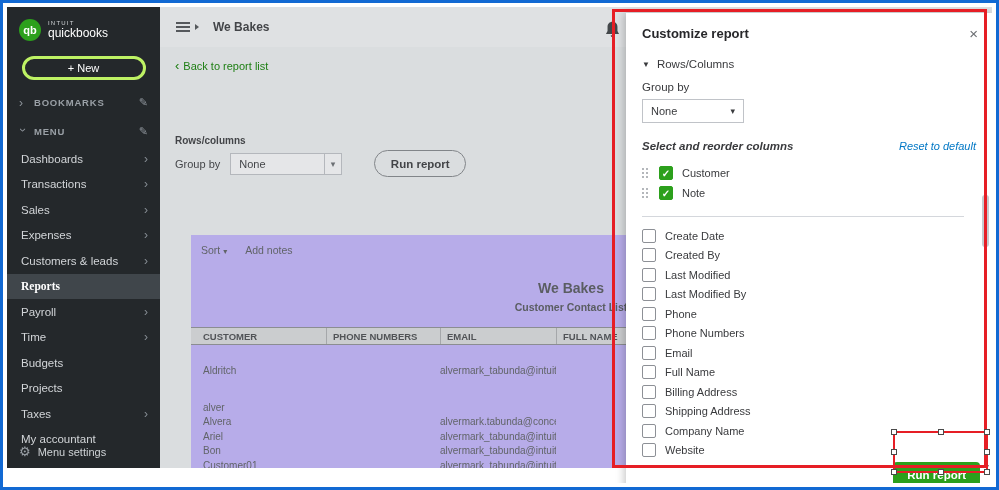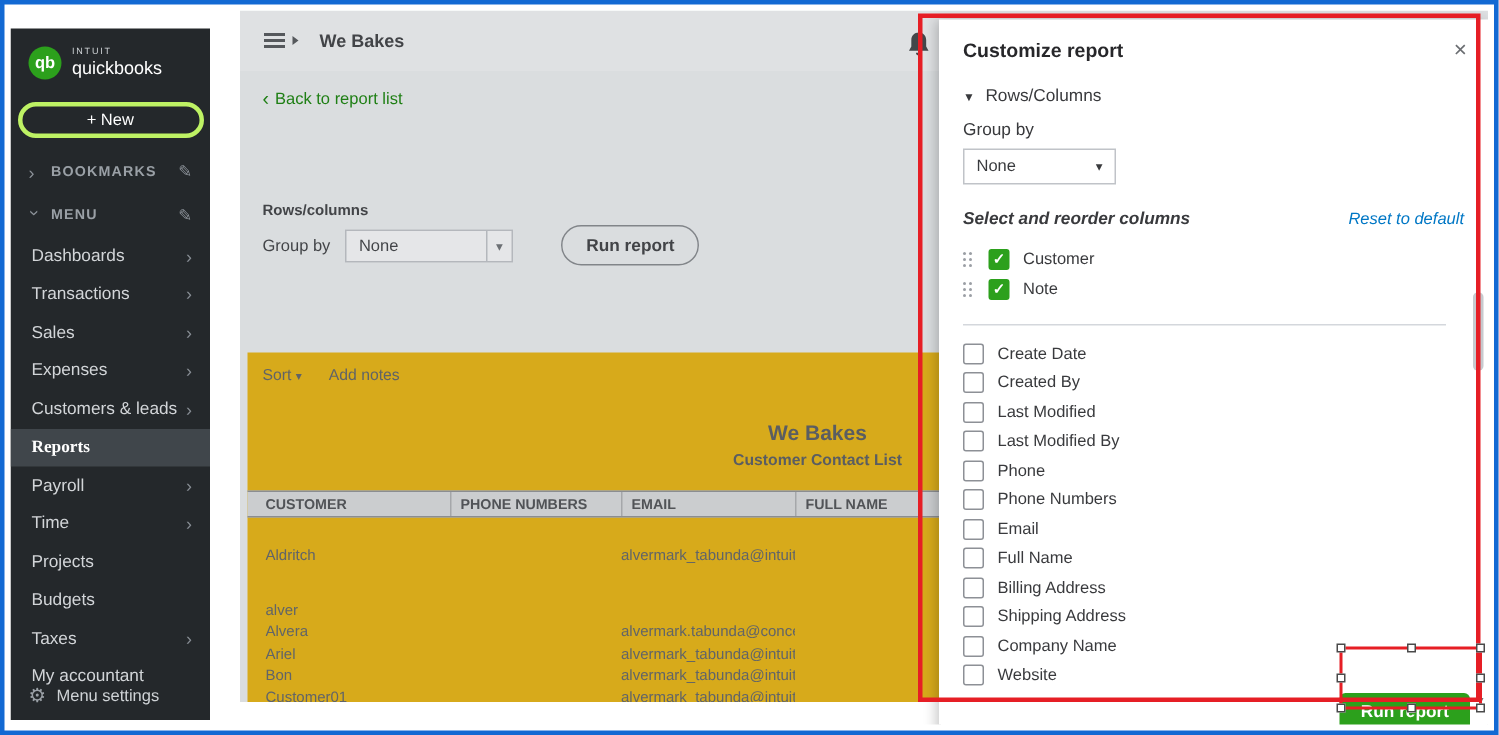--- a/index.html
+++ b/index.html
@@ -5,21 +5,21 @@
   html,body{margin:0;padding:0;}
   body{
     width:999px;height:490px;box-sizing:border-box;
     border:3px solid #1269d3;padding:4px;background:#fff;
     font-family:"Liberation Sans", sans-serif;
     position:relative;overflow:hidden;
   }
   .app{position:relative;width:985px;height:476px;background:#fff;overflow:hidden;}
 
   
-  .sidebar{position:absolute;left:0;top:0;width:133px;height:461px;background:#24282b;color:#d6d9dc;overflow:hidden;margin-top:12px;}
+  .sidebar{position:absolute;left:0;top:0;width:153px;height:461px;background:#24282b;color:#d6d9dc;overflow:hidden;}
   .logo{display:flex;align-items:center;gap:7px;padding:12px 12px 0 12px;}
   .logo-circle{width:22px;height:22px;border-radius:50%;background:#2ca01c;color:#fff;font-weight:bold;font-size:11px;display:flex;align-items:center;justify-content:center;}
   .logo-text{display:flex;flex-direction:column;line-height:1.15;}
   .logo-top{font-size:6px;letter-spacing:1.2px;color:#cfd3d6;}
   .logo-bottom{font-size:12px;color:#ffffff;}
   .new-btn{display:block;margin:15px auto 8px auto;width:124px;height:24px;border-radius:12px;border:3px solid #bef264;background:transparent;color:#fff;font-size:11px;font-family:inherit;cursor:pointer;}
   .section-row{display:flex;align-items:center;gap:7px;padding:8px 12px;}
   .section-label{flex:1;font-size:9.5px;font-weight:bold;letter-spacing:.8px;color:#9aa0a6;}
   .chev{color:#8d939a;font-size:12px;width:8px;display:inline-block;line-height:1;}
   .chev.down{transform:rotate(90deg);}
@@ -45,21 +45,21 @@
   .back-link{position:absolute;left:15px;top:12px;color:#0f8000;font-size:11px;display:flex;gap:4px;align-items:center;cursor:pointer;text-decoration:none;}
   .back-chev{font-size:13px;line-height:1;}
   .page-title{position:absolute;left:15px;top:30px;margin:0;font-size:17px;font-weight:bold;color:#393a3d;}
   .rows-cols-label{position:absolute;left:15px;top:88px;font-size:10px;font-weight:bold;color:#393a3d;}
   .groupby-row{position:absolute;left:15px;top:103px;display:flex;align-items:center;gap:10px;}
   .gb-label{font-size:11px;color:#393a3d;}
   .gb-select{width:112px;height:22px;border:1px solid #c0c3c8;background:#fbfbfc;display:flex;align-items:center;justify-content:space-between;padding-left:8px;font-size:11px;color:#393a3d;box-sizing:border-box;cursor:pointer;}
   .gb-arrow{border-left:1px solid #c0c3c8;height:100%;display:flex;align-items:center;padding:0 6px;color:#6b6e72;font-size:9px;}
   .run-outline{margin-left:22px;width:92px;height:27px;border-radius:14px;border:1px solid #84878b;background:transparent;font-size:11.5px;font-weight:bold;color:#393a3d;font-family:inherit;cursor:pointer;}
 
-  .report-card{position:absolute;left:5px;top:188px;width:760px;height:236px;background:#eab308;}
+  .report-card{position:absolute;left:31px;top:188px;width:760px;height:236px;background:#c4b5fd;}
   .card-toolbar{display:flex;gap:18px;padding:9px 10px 0 10px;font-size:10.5px;color:#5c5f62;}
   .sort,.add-notes{cursor:pointer;}
   .sort .arrow{font-size:8px;}
   .report-company{text-align:center;font-size:14px;font-weight:bold;color:#55585c;margin-top:24px;}
   .report-subtitle{text-align:center;font-size:10.5px;font-weight:bold;color:#55585c;margin-top:5px;}
   .table-head{display:grid;grid-template-columns:123px 114px 116px 1fr;margin-top:14px;background:#dcddde;border-top:1px solid #8f9194;border-bottom:1px solid #8f9194;height:16px;align-items:center;padding-left:12px;font-size:9.5px;font-weight:bold;color:#4a4c4f;}
   .th-cell{border-left:1px solid #aeb0b2;padding-left:6px;height:100%;display:flex;align-items:center;white-space:nowrap;overflow:hidden;}
   .th-cell:first-child{border-left:none;padding-left:0;}
   .table-body{padding-left:12px;margin-top:20px;}
   .tr{display:grid;grid-template-columns:123px 114px 116px 1fr;height:14.5px;font-size:10px;color:#5d6063;}
@@ -155,24 +155,24 @@
         </div>
         <div class="menu-item">
           <span class="mi-label">Payroll</span>
           <span class="mi-chev">›</span>
         </div>
         <div class="menu-item">
           <span class="mi-label">Time</span>
           <span class="mi-chev">›</span>
         </div>
         <div class="menu-item">
+          <span class="mi-label">Budgets</span>
+        </div>
+        <div class="menu-item">
           <span class="mi-label">Projects</span>
-        </div>
-        <div class="menu-item">
-          <span class="mi-label">Budgets</span>
         </div>
         <div class="menu-item">
           <span class="mi-label">Taxes</span>
           <span class="mi-chev">›</span>
         </div>
         <div class="menu-item">
           <span class="mi-label">My accountant</span>
         </div>
       </nav>
     <div class="menu-settings">

